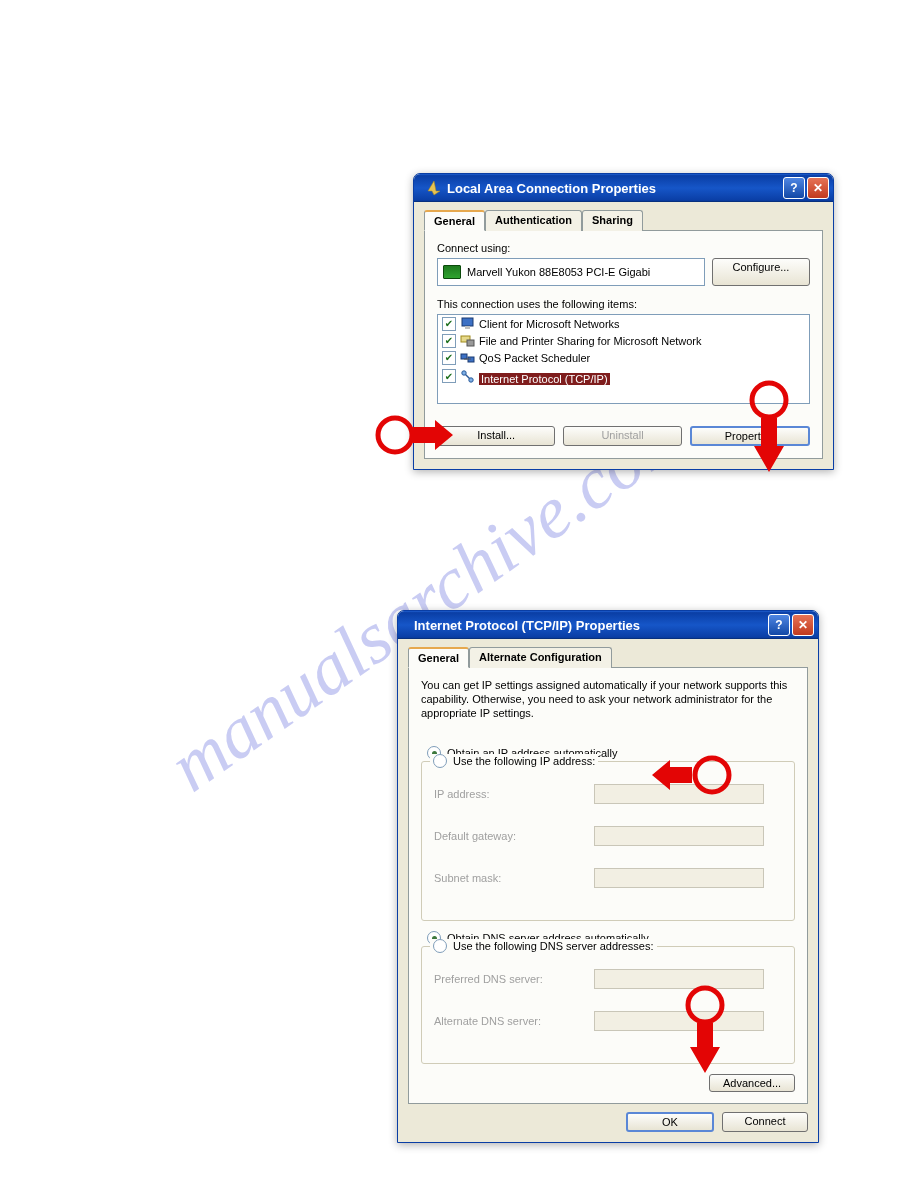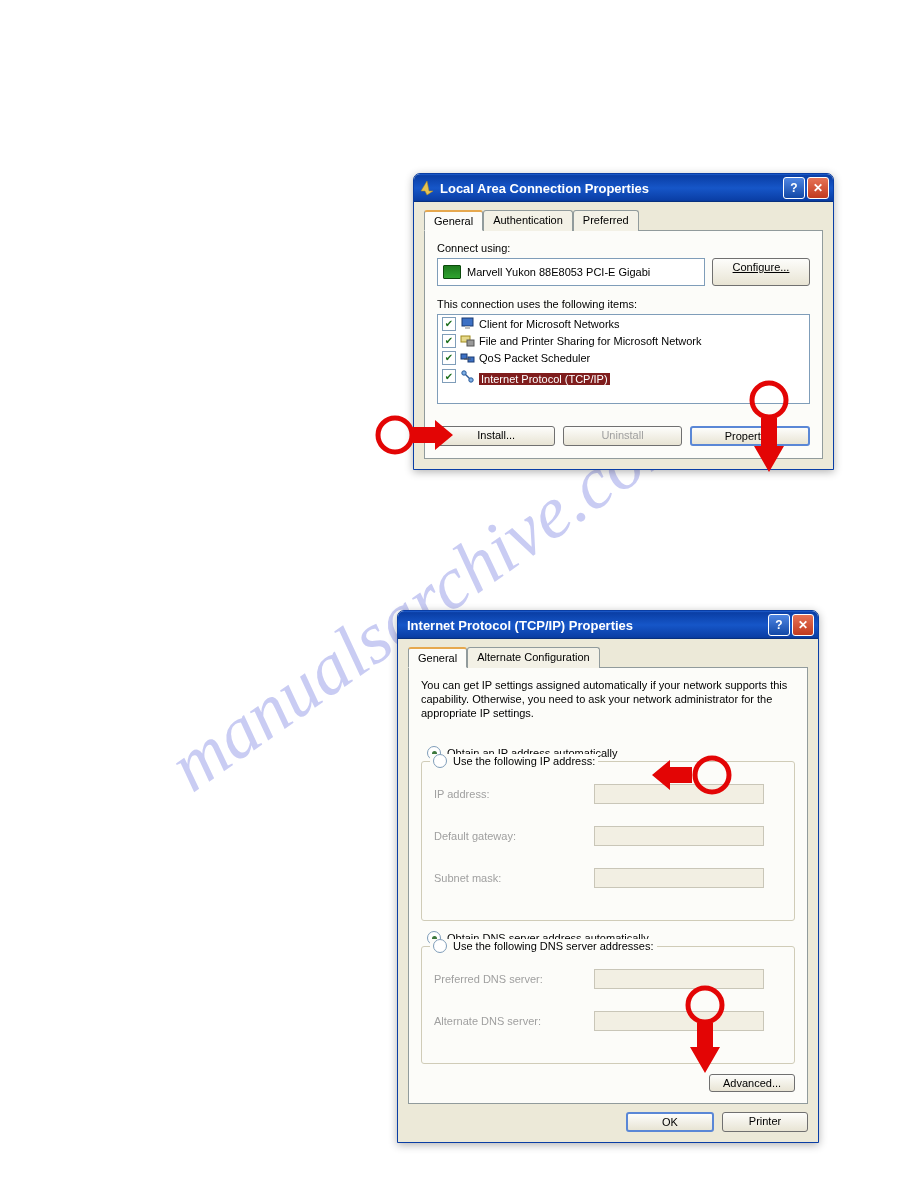--- a/index.html
+++ b/index.html
@@ -32,21 +32,21 @@
   }
   .titlebar {
     height: 28px;
     background: linear-gradient(to bottom, #1f5fd0 0%, #0a3ea5 6%, #1656c8 50%, #0a3ea5 94%, #062a6e 100%);
     border-radius: 6px 6px 0 0;
     display: flex;
     align-items: center;
     color: #fff;
     font-weight: bold;
     font-size: 13px;
-    padding: 0 4px 0 5px;
+    padding: 0 4px 0 12px;
   }
   .titlebar-icon {
     width: 16px;
     height: 16px;
     margin-right: 5px;
     display: inline-flex;
     align-items: center;
     justify-content: center;
   }
   .titlebar-text {
@@ -70,20 +70,21 @@
   .titlebar-help { background: linear-gradient(to bottom,#4f86e3,#1248a6); }
   .titlebar-close { background: linear-gradient(to bottom,#e67356,#c13a1f); }
   .window-body {
     padding: 7px 10px 10px 10px;
     font-size: 11px;
   }
   .tabstrip {
     display: flex;
     border-bottom: 1px solid #919b9c;
     position: relative;
+    font-weight: bold;
   }
   .tab {
     padding: 3px 9px;
     border: 1px solid #919b9c;
     border-bottom: none;
     background: #f3f1e6;
     margin-right: 0;
     border-radius: 3px 3px 0 0;
     font-size: 11px;
     position: relative;
@@ -257,30 +258,30 @@
         </svg>
     </span>
     <span class="titlebar-text">Local Area Connection Properties</span>
     <span class="titlebar-btn titlebar-help">?</span>
     <span class="titlebar-btn titlebar-close">✕</span>
   </div>
   <div class="window-body">
     <div class="tabstrip">
       <div class="tab active">General</div>
       <div class="tab">Authentication</div>
-      <div class="tab">Preferred</div>
+      <div class="tab">Sharing</div>
     </div>
     <div class="tab-panel" style="padding-bottom:12px;">
       <div class="label">Connect using:</div>
       <div class="adapter-row">
         <div class="adapter-box">
           <span class="nic-icon"></span>
           <span>Marvell Yukon 88E8053 PCI-E Gigabi</span>
         </div>
-        <div class="xp-btn" style="width:96px;text-decoration:underline;">Configure...</div>
+        <div class="xp-btn" style="width:96px;">Configure...</div>
       </div>
 
       <div class="label">This connection uses the following items:</div>
       <div class="items-list">
         <div class="list-row">
           <span class="chk">✔</span>
           <span class="mini-icon">
             <svg width="15" height="15" viewBox="0 0 15 15">
                 <rect x="2" y="2" width="11" height="8" fill="#3c70c4" stroke="#1a3a70"></rect>
                 <rect x="5" y="10" width="5" height="3" fill="#bfbfbf"></rect>
@@ -405,21 +406,21 @@
           <span class="field-input"></span>
         </div>
       </div>
 
       <div style="display:flex; justify-content:flex-end;">
         <div class="xp-btn" style="width:84px;">Advanced...</div>
       </div>
     </div>
     <div class="dlg2-bottom">
       <div class="xp-btn default">OK</div>
-      <div class="xp-btn">Printer</div>
+      <div class="xp-btn">Connect</div>
     </div>
   </div>
 </div>
 
 <div class="callout" style="left:652px; top:750px;">
   <svg width="84" height="50">
       <path d="M40 17 L18 17 L18 10 L0 25 L18 40 L18 33 L40 33 Z" fill="#e30505"></path>
       <circle cx="60" cy="25" r="17" fill="none" stroke="#e30505" stroke-width="5"></circle>
     </svg>
 </div>

